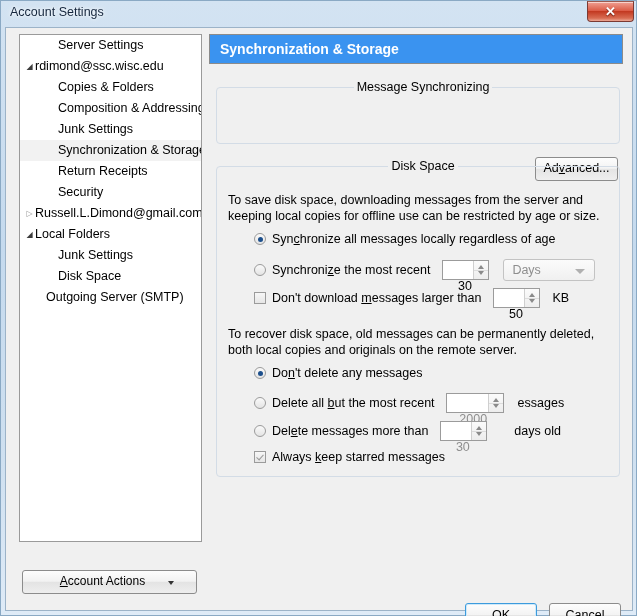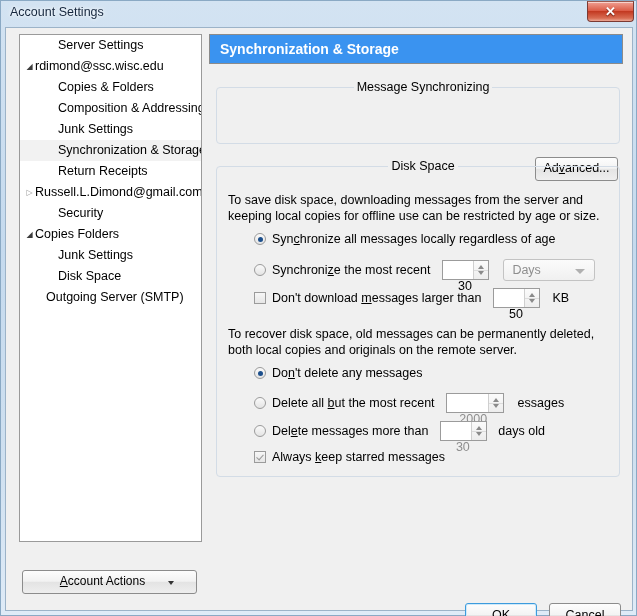--- a/index.html
+++ b/index.html
@@ -391,23 +391,23 @@
   <div id="client">
 
     <div id="tree-pane">
         <div class="tree-row child"><span class="lbl">Server Settings</span></div>
         <div class="tree-row"><span class="twisty tw-open">◢</span><span class="lbl">rdimond@ssc.wisc.edu</span></div>
         <div class="tree-row child"><span class="lbl">Copies &amp; Folders</span></div>
         <div class="tree-row child"><span class="lbl">Composition &amp; Addressing</span></div>
         <div class="tree-row child"><span class="lbl">Junk Settings</span></div>
         <div class="tree-row selected child"><span class="lbl">Synchronization &amp; Storage</span></div>
         <div class="tree-row child"><span class="lbl">Return Receipts</span></div>
+        <div class="tree-row child"><span class="lbl">Security</span></div>
         <div class="tree-row"><span class="twisty tw-closed">▷</span><span class="lbl">Russell.L.Dimond@gmail.com</span></div>
-        <div class="tree-row child"><span class="lbl">Security</span></div>
-        <div class="tree-row"><span class="twisty tw-open">◢</span><span class="lbl">Copies Folders</span></div>
+        <div class="tree-row"><span class="twisty tw-open">◢</span><span class="lbl">Local Folders</span></div>
         <div class="tree-row child"><span class="lbl">Junk Settings</span></div>
         <div class="tree-row child"><span class="lbl">Disk Space</span></div>
         <div class="tree-row noindent"><span class="lbl">Outgoing Server (SMTP)</span></div>
       </div>
 
     <div id="account-actions">
       <div class="aa-label"><u class="acc">A</u><span>ccount Actions</span></div>
       <div class="aa-arrow"></div>
     </div>
 
@@ -485,21 +485,21 @@
         <div class="rb-row" style="left:37px; top:248px;">
           <span class="radio"></span><span>Del<u class="acc">e</u>te messages more than</span>
           <span class="spinner dim" style="width:47px; margin-left:8px;">
             <span class="val">30</span>
             <span class="btns">
               <span class="sep"></span>
               <span class="up"></span>
               <span class="dn"></span>
             </span>
           </span>
-          <span style="margin-left:8px;">days old</span>
+          <span style="margin-left:24px;">days old</span>
         </div>
 
         <div class="cb-row" style="left:37px; top:277px;">
           <span class="checkbox checked"></span><span>Always <u class="acc">k</u>eep starred messages</span>
         </div>
 
       </fieldset>
     </div>
 
     <div class="btn" id="ok-button">

